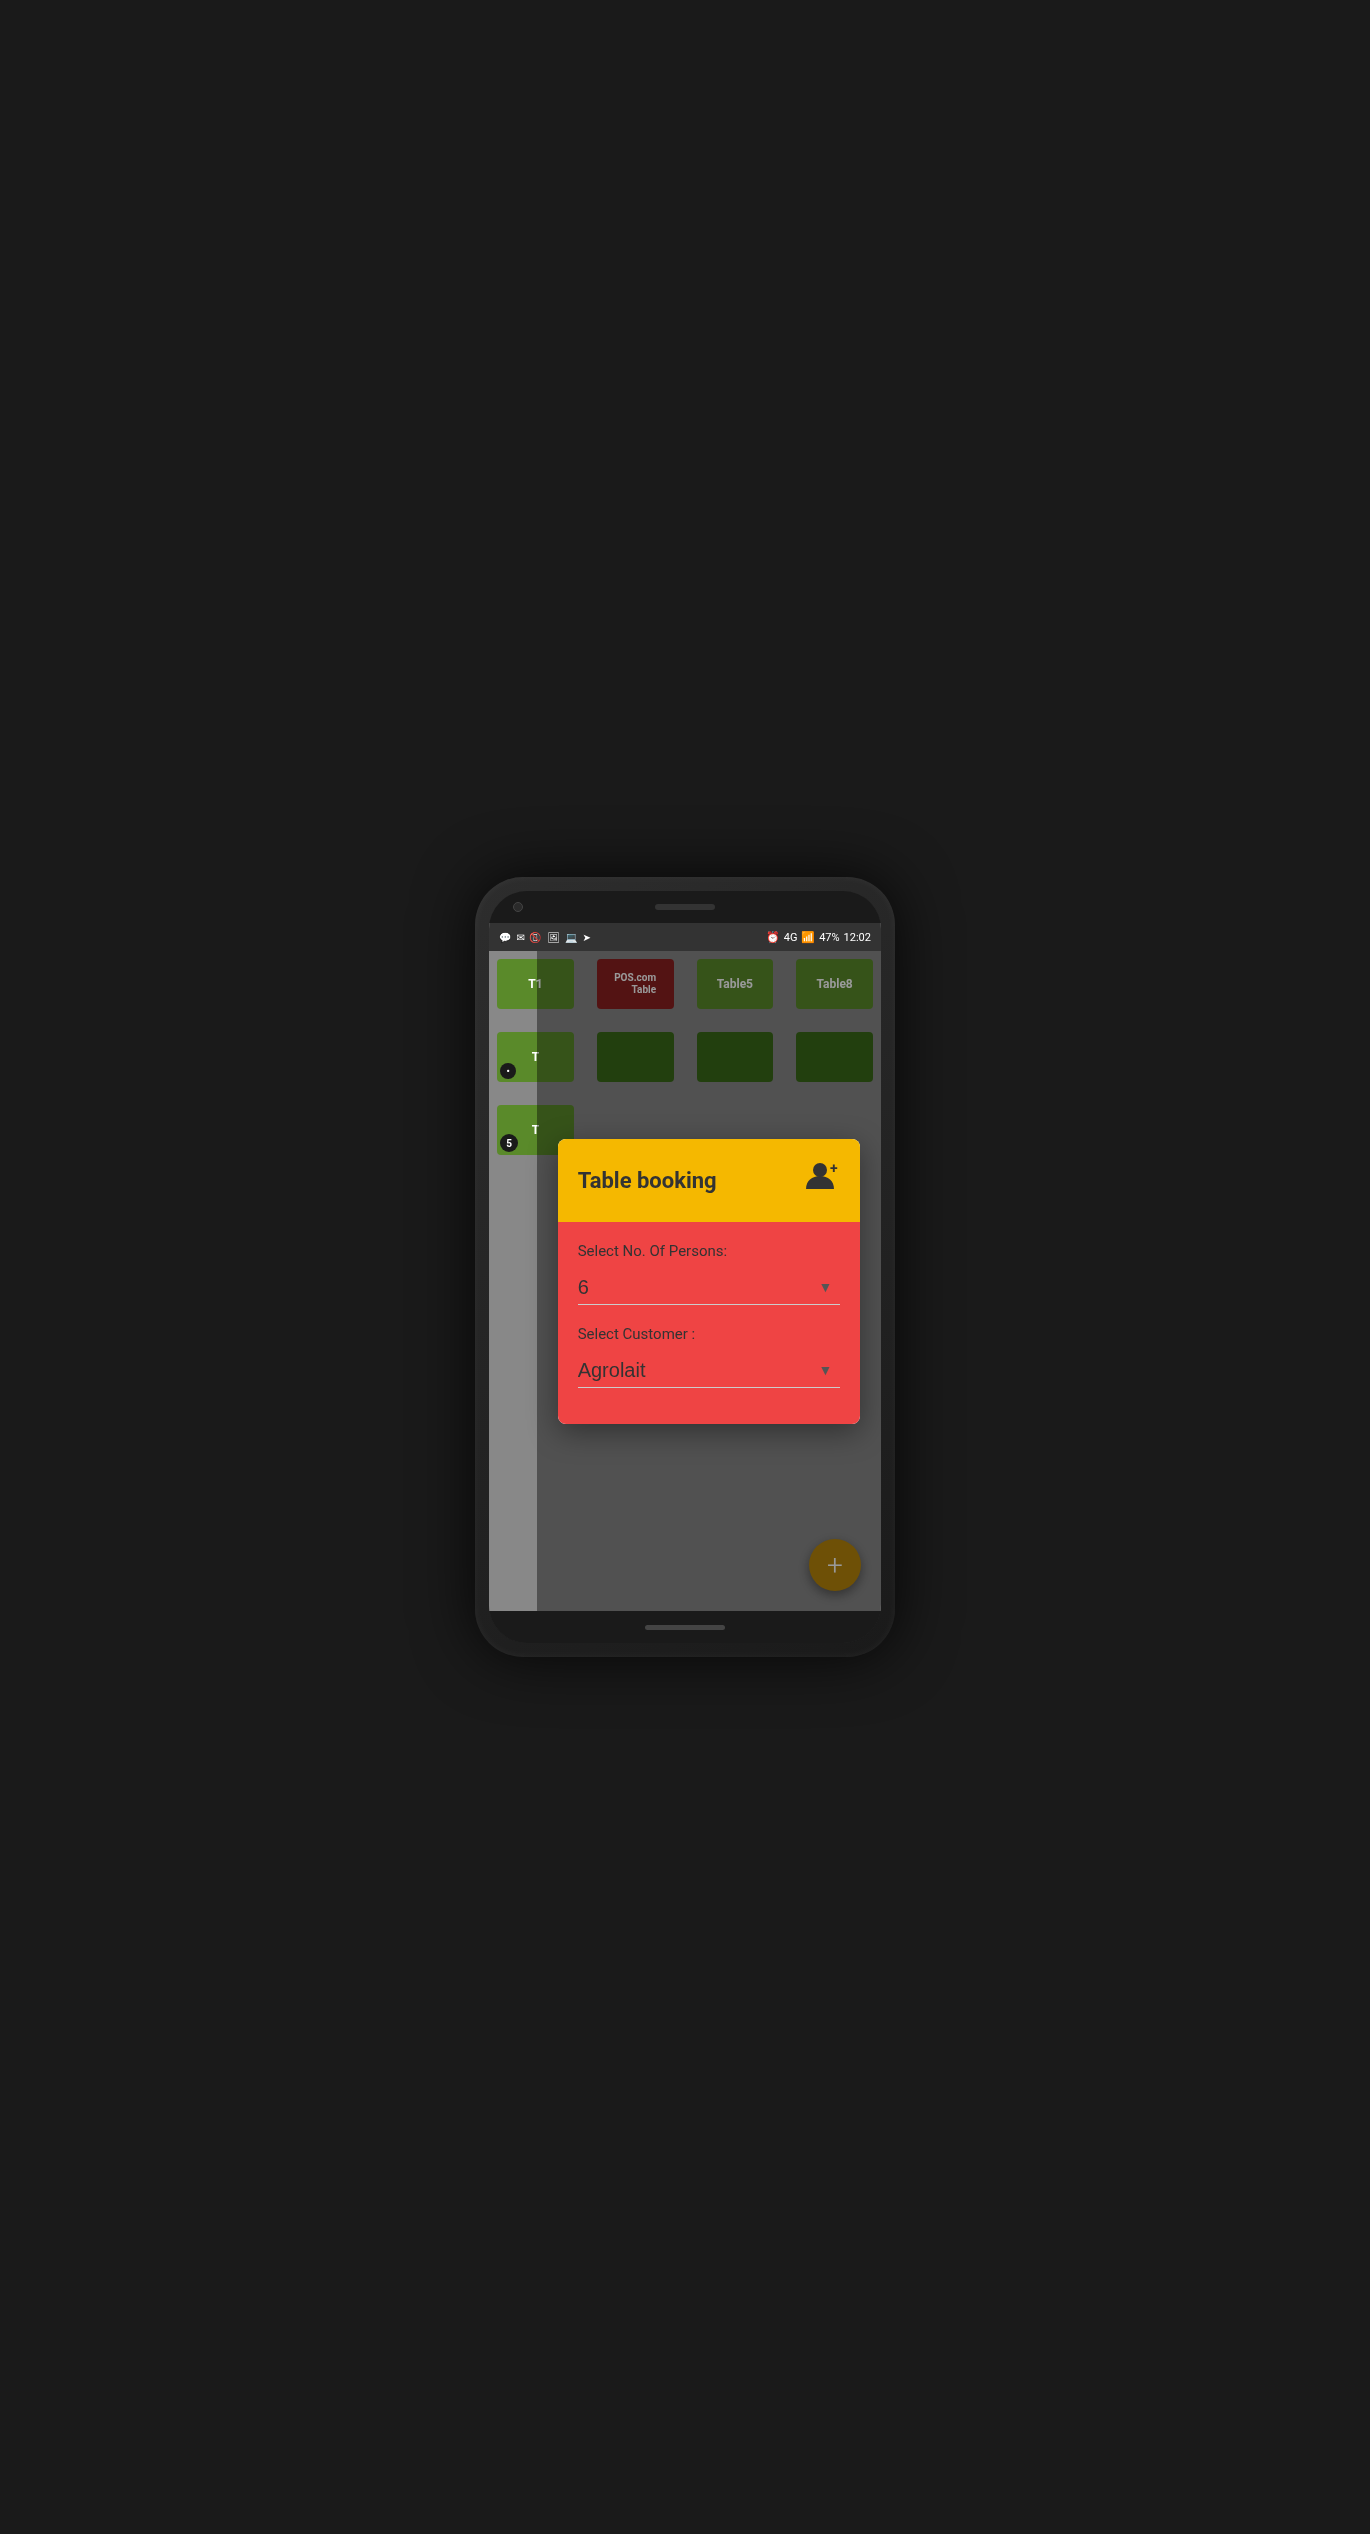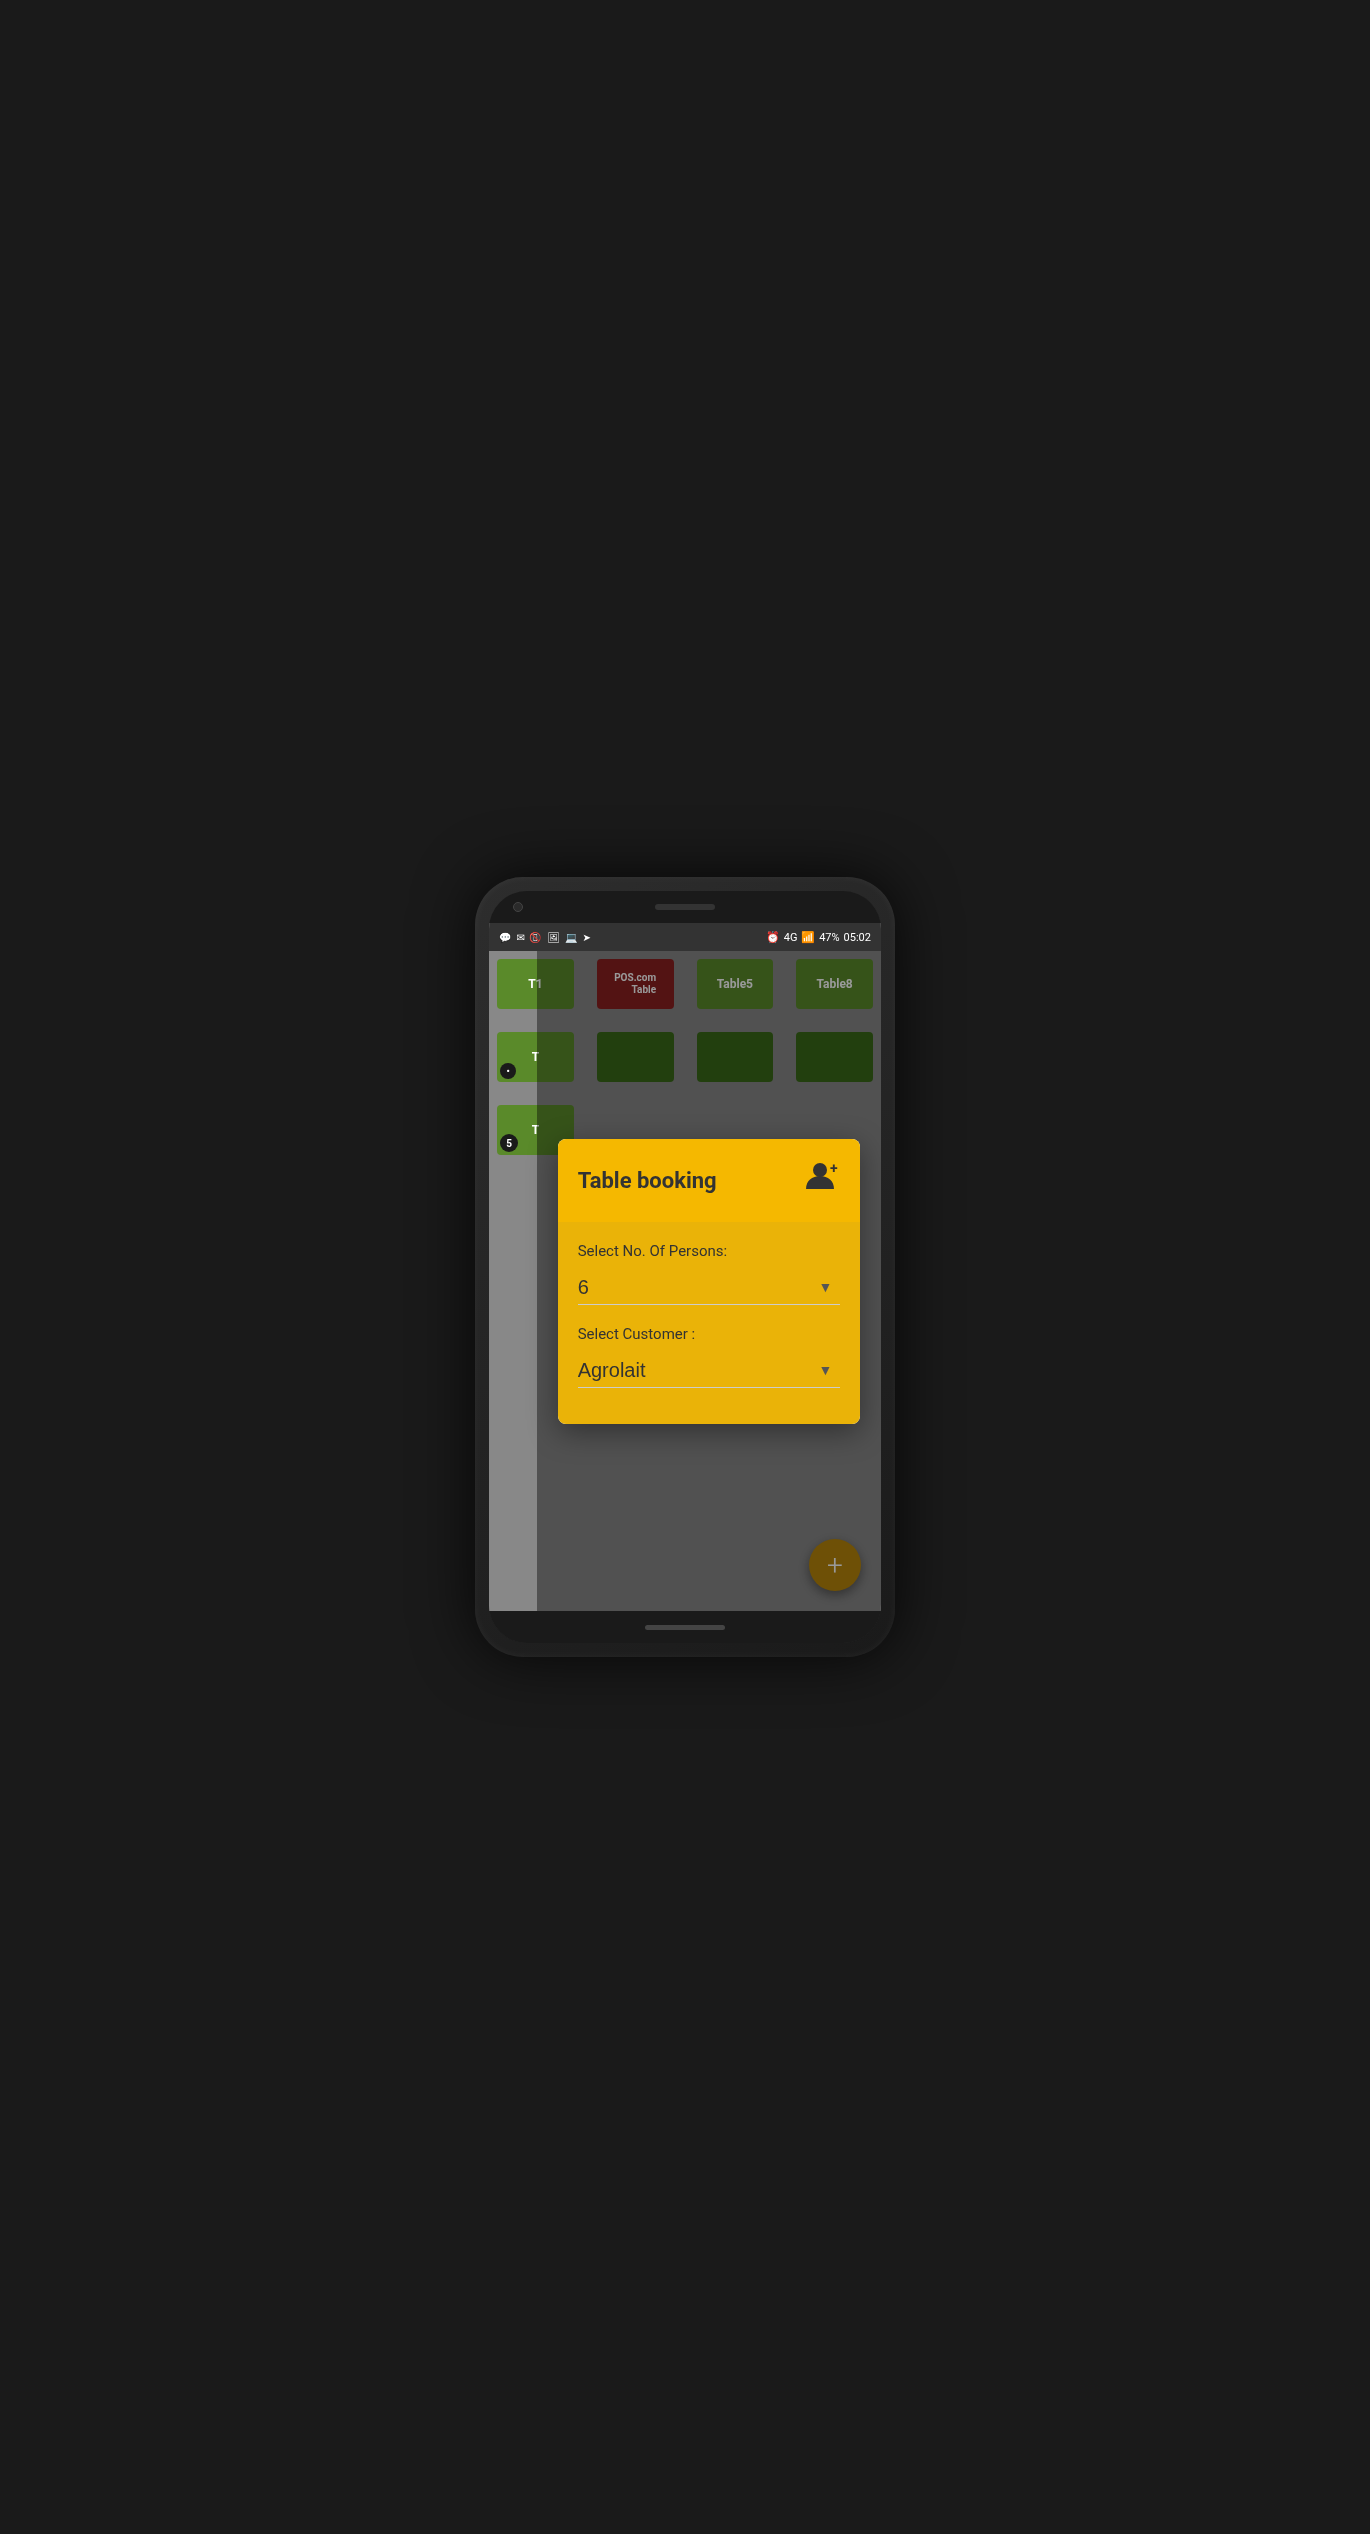--- a/index.html
+++ b/index.html
@@ -231,21 +231,21 @@
       font-weight: bold;
     }
 
     .add-person-icon {
       font-size: 28px;
       color: #333;
     }
 
     .dialog-body {
       padding: 20px 20px 16px 20px;
-      background: #eab308;
+      background: #ef4444;
     }
 
     .field-label {
       font-size: 15px;
       color: #333;
       margin-bottom: 10px;
       font-weight: 400;
     }
 
     .select-wrapper {
@@ -387,21 +387,21 @@
             <span style="font-size:10px">📵</span>
             <span style="font-size:10px">🖼</span>
             <span style="font-size:10px">💻</span>
             <span style="font-size:10px">➤</span>
           </div>
           <div class="status-right">
             <span>⏰</span>
             <span>4G</span>
             <span>📶</span>
             <span>47%</span>
-            <span>05:02</span>
+            <span>12:02</span>
           </div>
         </div>
 
 
         <div class="tables-section">
           <div class="tables-grid">
             <div class="table-cell table-green">
               <span>T1</span>
             </div>
             <div class="table-cell table-red" style="font-size:10px; text-align:right; line-height:1.2;">

